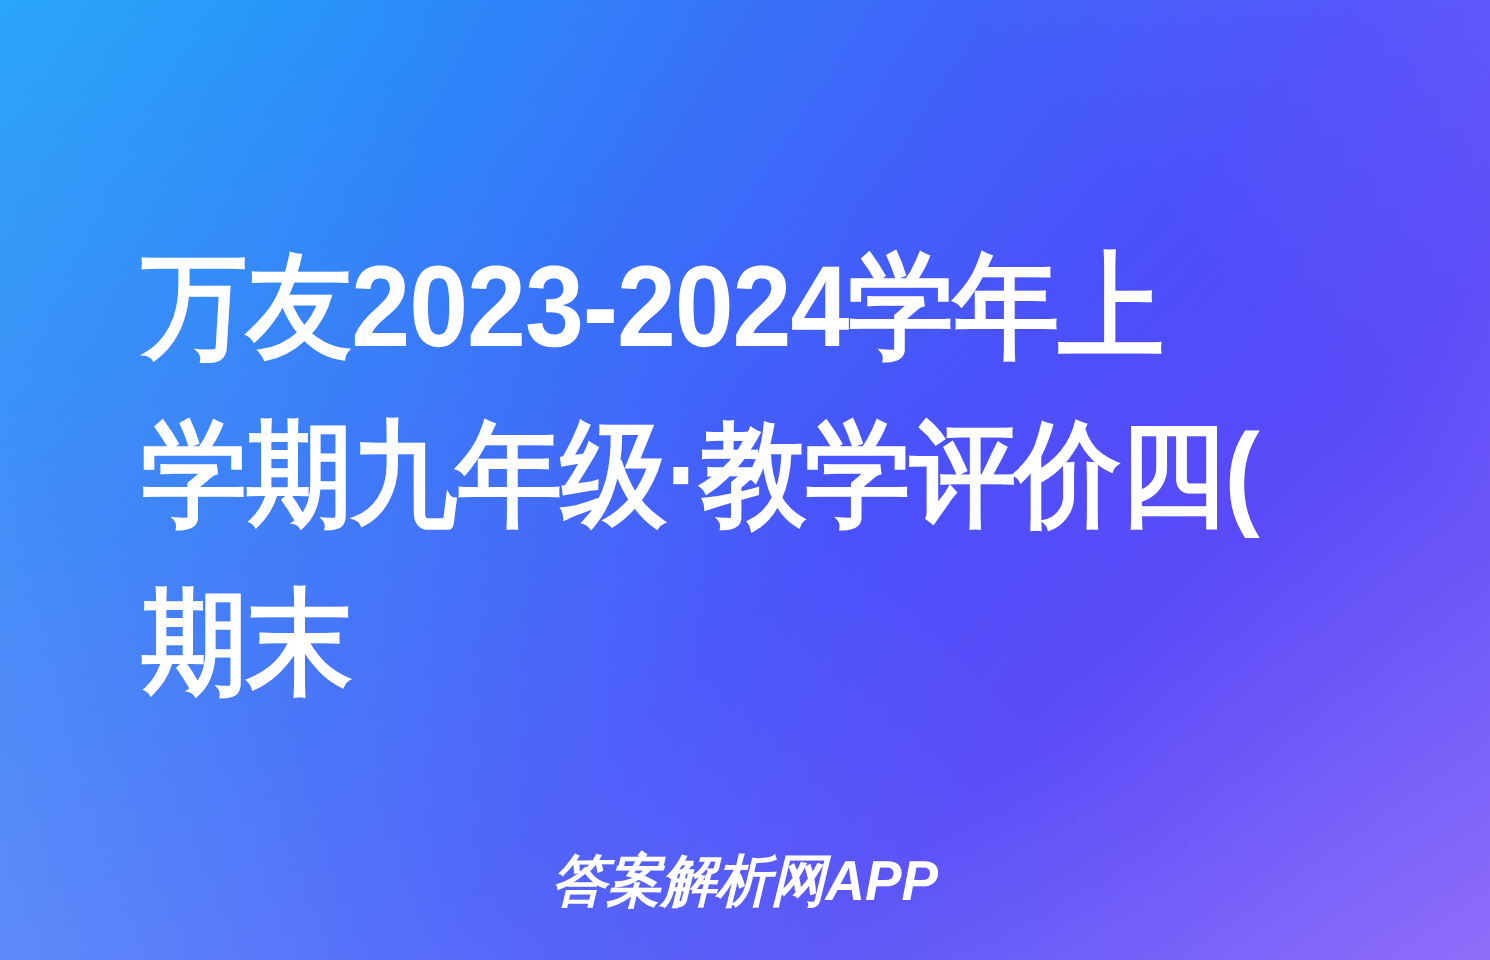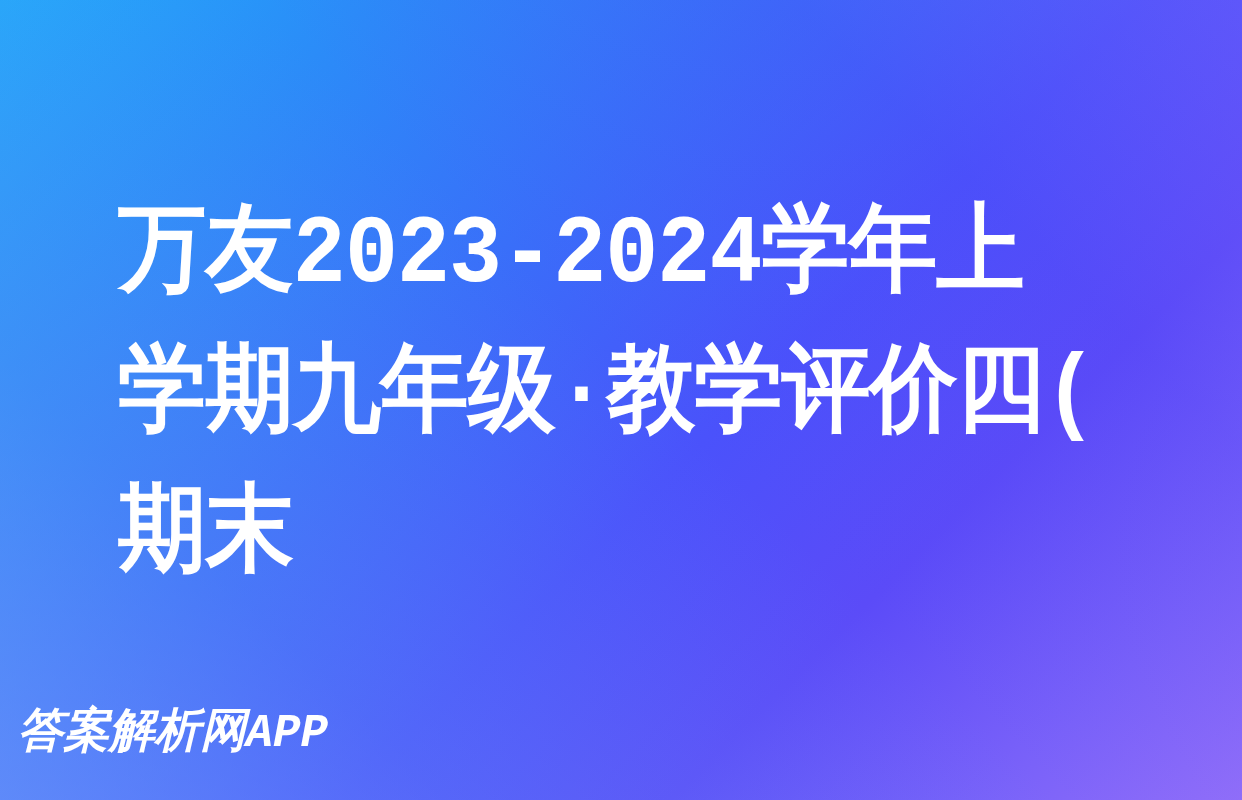--- a/index.html
+++ b/index.html
@@ -7,21 +7,21 @@
     margin: 0;
     padding: 0;
     background: #ffffff;
   }
 
   #banner {
     position: relative;
     width: 1242px;
     height: 800px;
     overflow: hidden;
-    font-family: Liberation Mono, monospace;
+    font-family: Liberation Sans, sans-serif;
     
     background-color: #3f63f8;
     background-image:
       linear-gradient(135deg,
         #21a8fa 0%,
         #2b8cf8 18%,
         #3a6df9 38%,
         #4a52fb 56%,
         #5b4bf8 72%,
         #7a62f9 88%,
@@ -70,21 +70,21 @@
     transform-origin: left center;
     text-rendering: optimizeLegibility;
   }
 
   
   #watermark {
     position: absolute;
     left: 0;
     right: 0;
     top: 706px;
-    margin-left: 13px;
+    text-align: center;
   }
 
   #watermark-text {
     display: inline-block;
     color: #ffffff;
     font-size: 47px;
     line-height: 56px;
     font-weight: 700;
     font-style: italic;
     letter-spacing: 0px;

